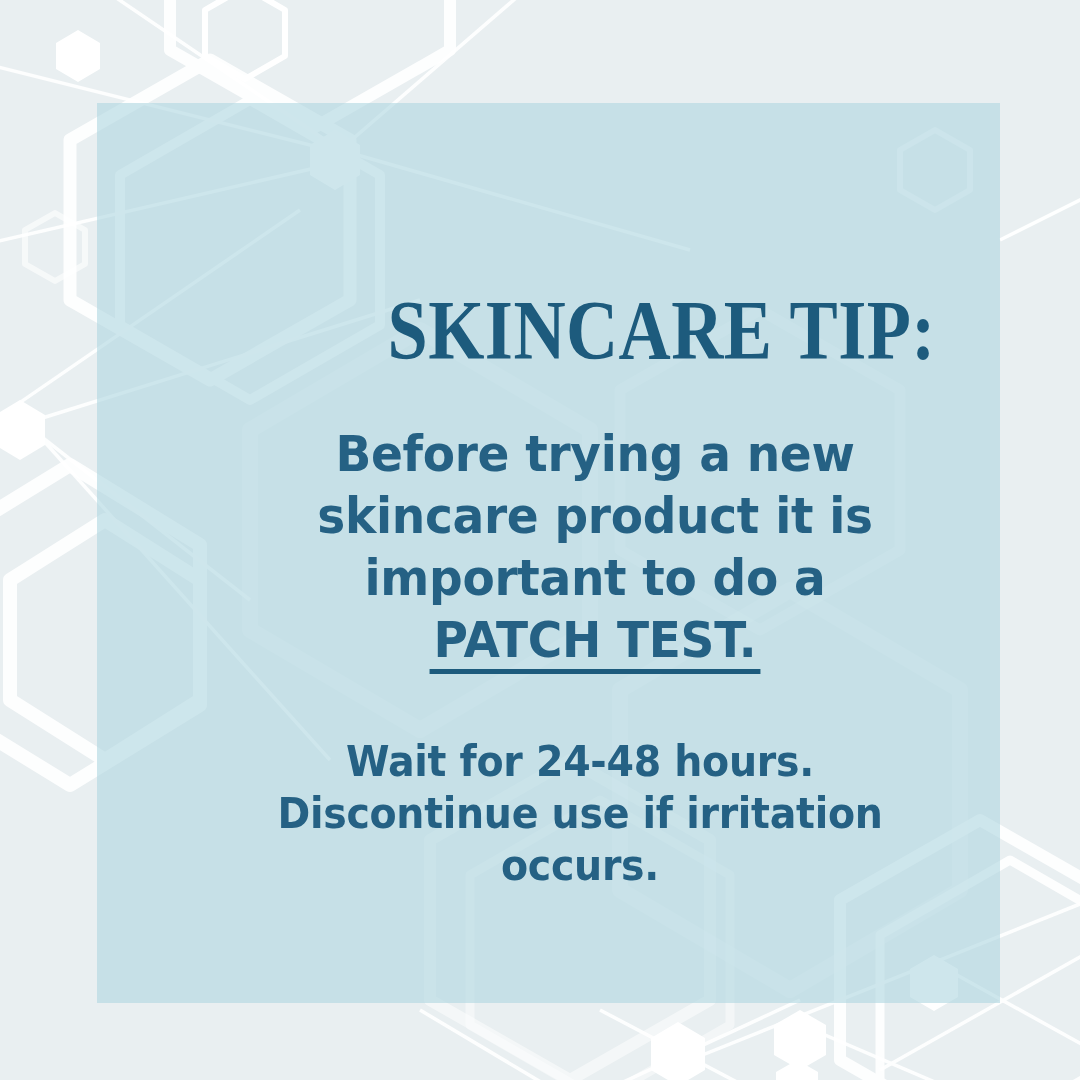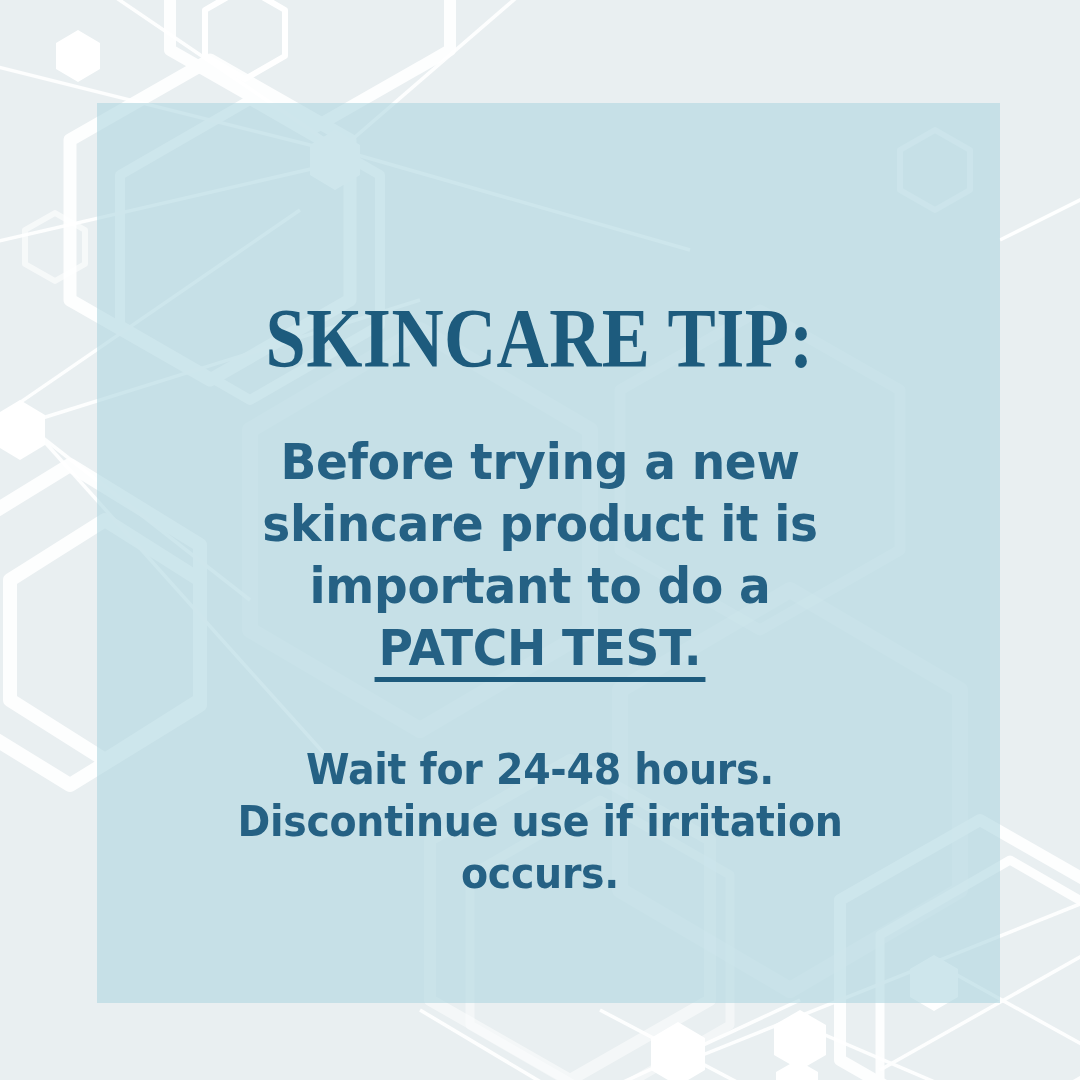--- a/index.html
+++ b/index.html
@@ -39,31 +39,31 @@
     left: 97px;
     top: 103px;
     width: 903px;
     height: 900px;
     background: rgba(176, 214, 225, 0.62);
   }
 
   
   #content {
     position: absolute;
-    left: 88px;
+    left: 97px;
     top: 103px;
     width: 903px;
     height: 900px;
     display: flex;
     flex-direction: column;
-    align-items: center;
+    align-items: flex-end;
     justify-content: flex-start;
     text-align: center;
     box-sizing: border-box;
-    padding: 8px 20px;
+    padding: 0 20px;
   }
 
   .headline {
     margin: 0;
     padding: 0;
     font-family: "Liberation Serif", "DejaVu Serif", serif;
     font-weight: 700;
     font-size: 84px;
     line-height: 1;
     letter-spacing: 0.5px;

